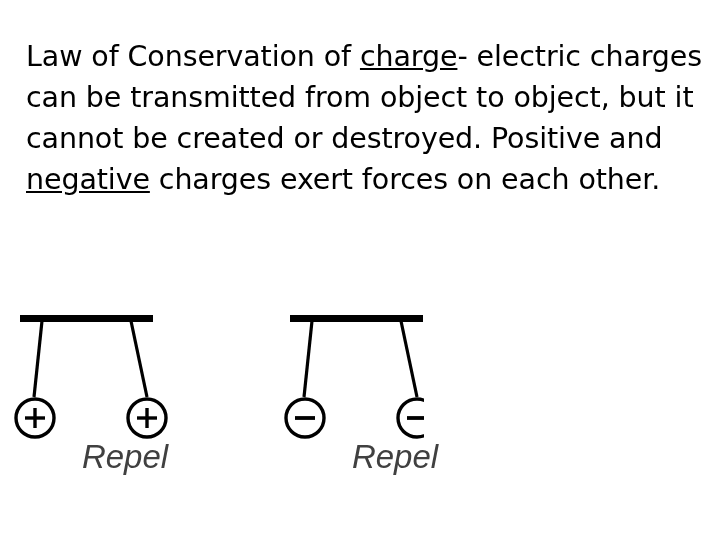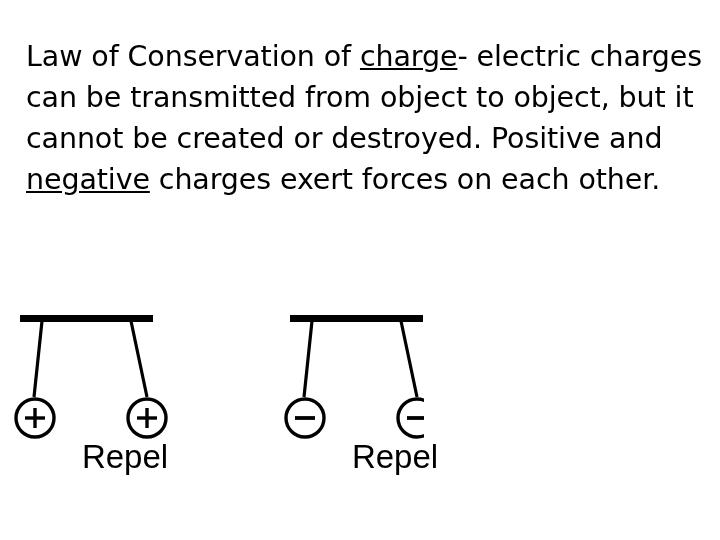--- a/index.html
+++ b/index.html
@@ -51,22 +51,23 @@
   .diagram svg {
     display: block;
   }
   .dlabel {
     position: absolute;
     left: 0;
     width: 100%;
     text-align: center;
     font-family: "Liberation Sans", sans-serif;
     font-size: 33px;
-    color: #000000;
+    color: #404040;
     letter-spacing: 0px;
+    font-style: italic;
   }
 </style>
 </head>
 <body>
 
 <div id="slide">
 
   <div id="body-text">
     <span>Law of Conservation of </span><span class="u">charge</span><span>- electric charges can be transmitted from object to object, but it cannot be created or destroyed. Positive and </span><span class="u">negative</span><span> charges exert forces on each other.</span>
   </div>

